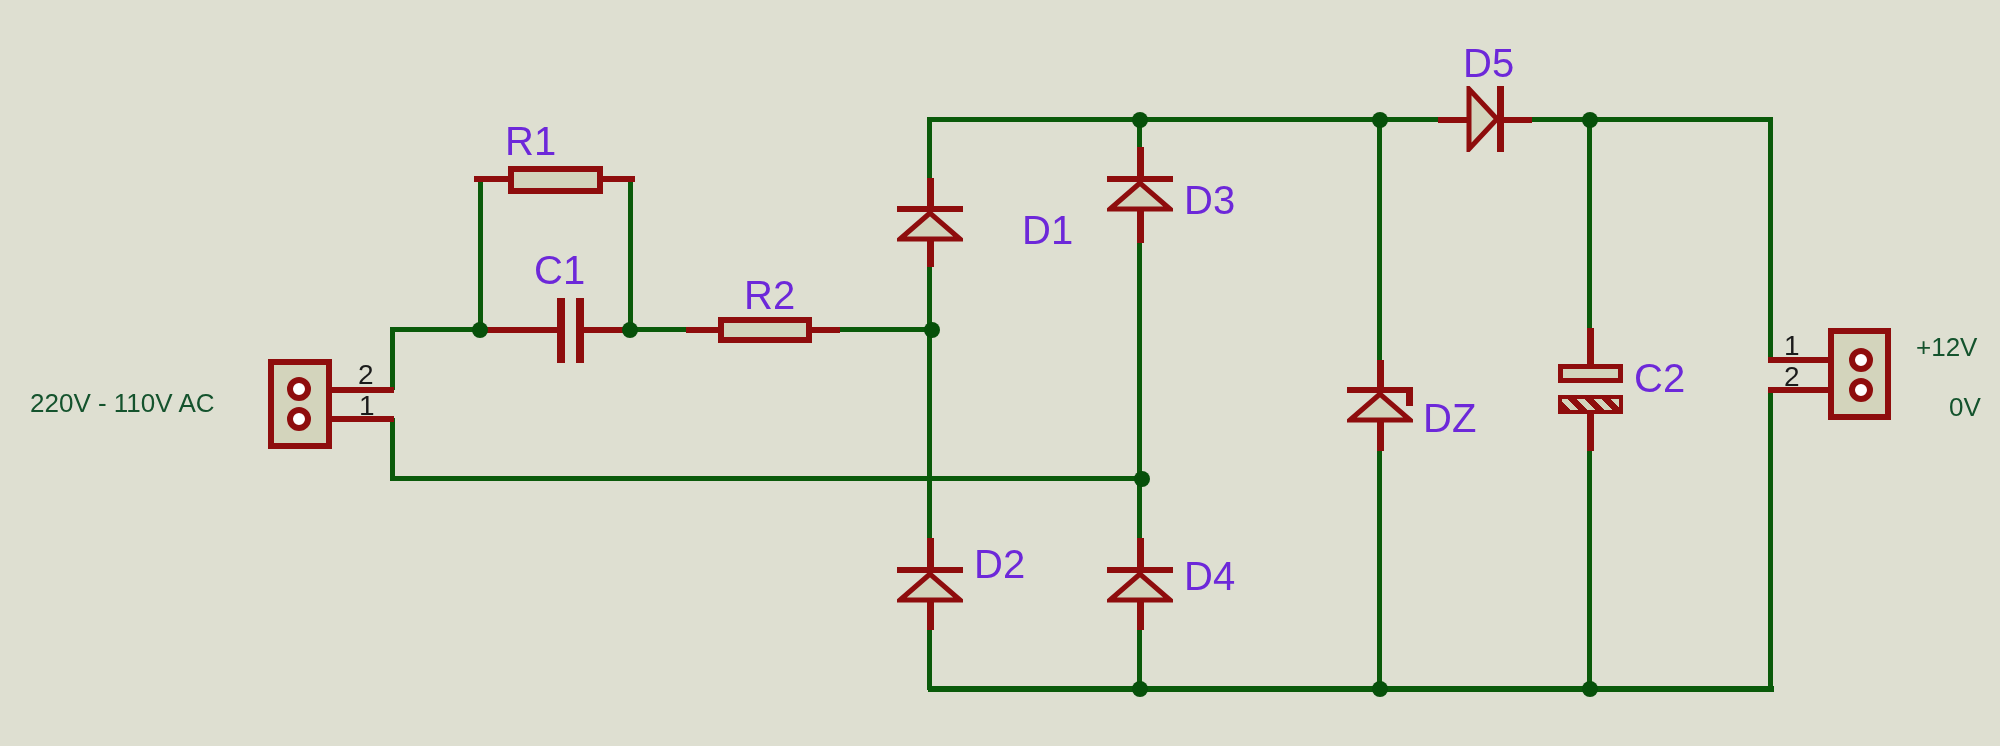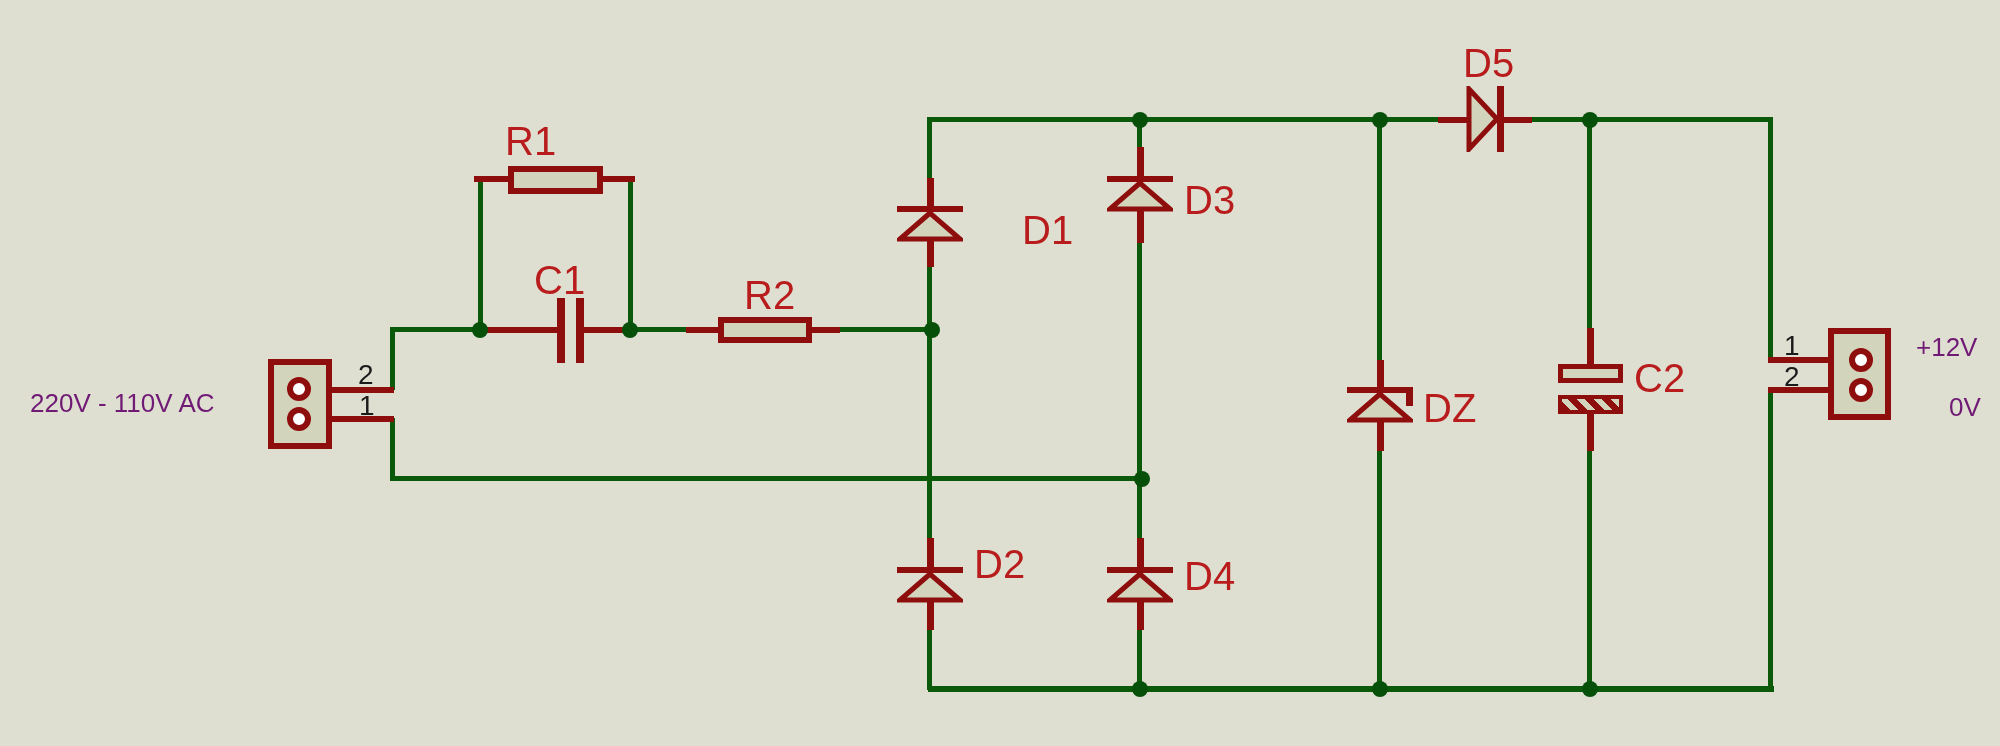--- a/index.html
+++ b/index.html
@@ -14,23 +14,23 @@
   
   .box{position:absolute;border:6px solid #8e0d0d;background:#d3d4bc;box-sizing:border-box;}
   .plate{position:absolute;background:#8e0d0d;}
   .plate-outl{position:absolute;border:5px solid #8e0d0d;background:#d3d4bc;box-sizing:border-box;}
   .plate-hatch{position:absolute;border:4px solid #8e0d0d;box-sizing:border-box;
     background:repeating-linear-gradient(45deg,#8e0d0d 0 6px,#d3d4bc 6px 12px);}
   .pinhole{position:absolute;width:24px;height:24px;border-radius:50%;
     border:6px solid #8e0d0d;background:#ffffff;box-sizing:border-box;}
   .dsvg{position:absolute;}
   
-  .ref{position:absolute;color:#b91c1c;font-size:40px;line-height:1;white-space:nowrap;}
+  .ref{position:absolute;color:#6d28d9;font-size:40px;line-height:1;white-space:nowrap;}
   .pin{position:absolute;color:#1b1b1b;font-size:28px;line-height:1;white-space:nowrap;}
-  .ann{position:absolute;color:#701a75;font-size:26px;line-height:1;white-space:nowrap;}
+  .ann{position:absolute;color:#14532d;font-size:26px;line-height:1;white-space:nowrap;}
 </style>
 </head>
 <body>
 
 <div class="canvas">
 
   <div class="w" style="left:392px;top:327px;width:94px;height:5px"></div>
   <div class="w" style="left:626px;top:327px;width:66px;height:5px"></div>
   <div class="w" style="left:838px;top:327px;width:96px;height:5px"></div>
   <div class="w" style="left:390px;top:476px;width:752px;height:5px"></div>
@@ -130,28 +130,28 @@
 
   <div class="box" style="left:268px;top:359px;width:64px;height:90px"></div>
   <div class="pinhole" style="left:287px;top:377px"></div>
   <div class="pinhole" style="left:287px;top:407px"></div>
 
   <div class="box" style="left:1828px;top:328px;width:63px;height:92px"></div>
   <div class="pinhole" style="left:1849px;top:348px"></div>
   <div class="pinhole" style="left:1849px;top:378px"></div>
 
   <div class="ref" style="left:505px;top:121px">R1</div>
-  <div class="ref" style="left:534px;top:260px">C1</div>
+  <div class="ref" style="left:534px;top:250px">C1</div>
   <div class="ref" style="left:744px;top:275px">R2</div>
   <div class="ref" style="left:1022px;top:210px">D1</div>
   <div class="ref" style="left:974px;top:544px">D2</div>
   <div class="ref" style="left:1184px;top:180px">D3</div>
   <div class="ref" style="left:1184px;top:556px">D4</div>
   <div class="ref" style="left:1463px;top:43px">D5</div>
-  <div class="ref" style="left:1423px;top:388px">DZ</div>
+  <div class="ref" style="left:1423px;top:398px">DZ</div>
   <div class="ref" style="left:1634px;top:358px">C2</div>
 
   <div class="pin" style="left:358px;top:361px">2</div>
   <div class="pin" style="left:359px;top:392px">1</div>
   <div class="pin" style="left:1784px;top:332px">1</div>
   <div class="pin" style="left:1784px;top:363px">2</div>
 
   <div class="ann" style="left:30px;top:390px">220V - 110V AC</div>
   <div class="ann" style="left:1916px;top:334px">+12V</div>
   <div class="ann" style="left:1949px;top:394px">0V</div>

